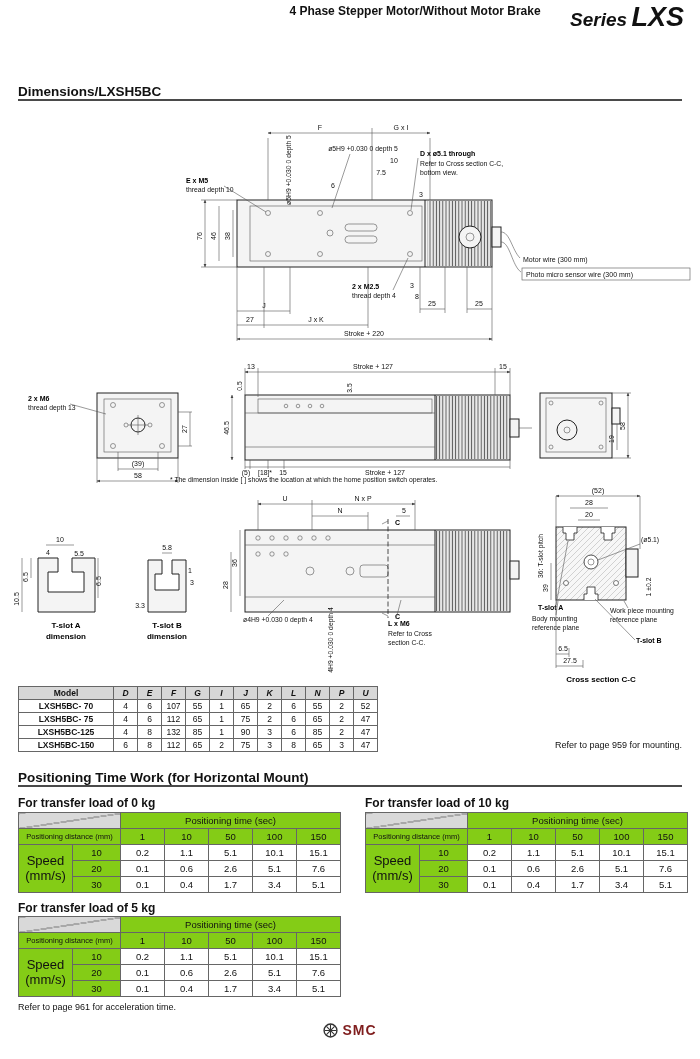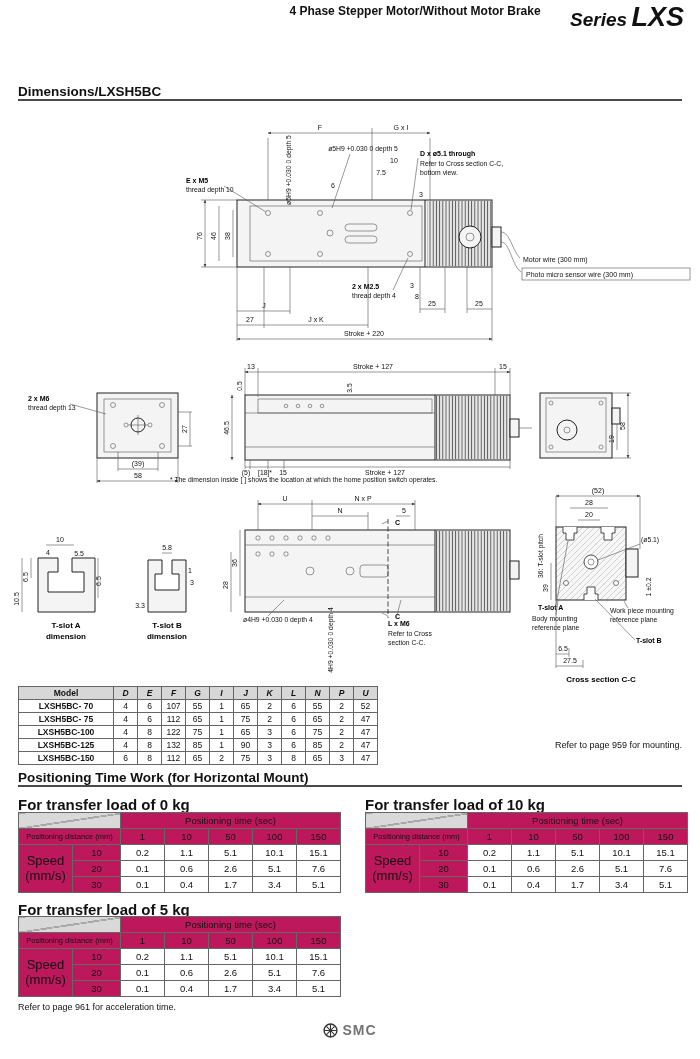--- a/index.html
+++ b/index.html
@@ -5,48 +5,48 @@
   html,body{margin:0;padding:0;}
   body{width:700px;height:1059px;position:relative;background:#ffffff;
        font-family:"Liberation Sans","DejaVu Sans",sans-serif;color:#111;overflow:hidden;}
   .abs{position:absolute;}
   .hdr-title{left:250px;top:4px;width:330px;text-align:center;font-weight:bold;font-size:12px;line-height:1.25;}
   .series{left:570px;top:2px;font-style:italic;font-weight:bold;white-space:nowrap;}
   .series .sw{font-size:19px;}
   .series .sn{font-size:27px;margin-top:27px;}
   .sec-head{left:18px;width:664px;font-weight:bold;font-size:13.5px;border-bottom:2.5px solid #4a4a4a;padding-bottom:0;}
   .note-sm{font-size:9px;color:#111;}
-  .loadtitle{font-weight:bold;font-size:15px;width:322px;border-bottom:1.5px solid #333;padding-bottom:2px;}
+  .loadtitle{font-weight:bold;font-size:12px;width:322px;border-bottom:1.5px solid #333;padding-bottom:2px;}
   
   table{border-collapse:collapse;table-layout:fixed;}
   .dimtable{font-size:8.5px;}
   .dimtable td{border:1px solid #666;text-align:center;height:12px;padding:0 1px;background:#fff;}
   .dimtable .mh{width:92px;background:#d7d7d7;font-weight:bold;}
   .dimtable .lh{width:21px;background:#d7d7d7;font-weight:bold;font-style:italic;}
   .dimtable .mc{font-weight:bold;}
   
   .ptable{font-size:9.5px;}
   .ptable td{border:1px solid #666;text-align:center;height:15px;padding:0;background:#fff;}
-  .ptable .hd{background:#be185d;}
+  .ptable .hd{background:#84cc16;}
   .ptable .sm{font-size:7.5px;}
   .ptable .diag{background:linear-gradient(to bottom right,#d9d9d9 48.5%,#777 48.5%,#777 51.5%,#d9d9d9 51.5%);}
   .cA{width:54px;}.cB{width:48px;}.cV{width:44px;}
   .ptable .spd div{line-height:1.1;font-size:13px;}
   
   svg text{font-family:"Liberation Sans","DejaVu Sans",sans-serif;}
   .tx{font-size:7px;fill:#111;}
   .tn{font-size:6.8px;fill:#111;}
   .tb{font-size:7px;font-weight:bold;fill:#000;}
   .cap{font-size:8px;font-weight:bold;fill:#000;}
   .tm{text-anchor:middle;}
   .dr{fill:none;stroke:#222;stroke-width:1;}
   .df{fill:#f4f4f4;stroke:#222;stroke-width:1;}
   .dl{fill:none;stroke:#555;stroke-width:0.6;}
   .footer{left:0;right:0;top:1022px;display:flex;justify-content:center;align-items:center;gap:4px;}
-  .logotext{font-weight:bold;font-size:14px;letter-spacing:1px;color:#737373;}
+  .logotext{font-weight:bold;font-size:14px;letter-spacing:1px;color:#7f1d1d;}
 </style>
 </head>
 <body>
 
 <div class="abs hdr-title">
   <div>4 Phase Stepper Motor/Without Motor Brake</div>
 </div>
 <div class="abs series">
   <span class="sw">Series</span>
   <span class="sn">LXS</span>
@@ -394,34 +394,20 @@
     <td>65</td>
     <td>1</td>
     <td>75</td>
     <td>2</td>
     <td>6</td>
     <td>65</td>
     <td>2</td>
     <td>47</td>
   </tr>
   <tr>
-    <td class="mc">LXSH5BC-100</td>
-    <td>4</td>
-    <td>8</td>
-    <td>122</td>
-    <td>75</td>
-    <td>1</td>
-    <td>65</td>
-    <td>3</td>
-    <td>6</td>
-    <td>75</td>
-    <td>2</td>
-    <td>47</td>
-  </tr>
-  <tr>
     <td class="mc">LXSH5BC-125</td>
     <td>4</td>
     <td>8</td>
     <td>132</td>
     <td>85</td>
     <td>1</td>
     <td>90</td>
     <td>3</td>
     <td>6</td>
     <td>85</td>

